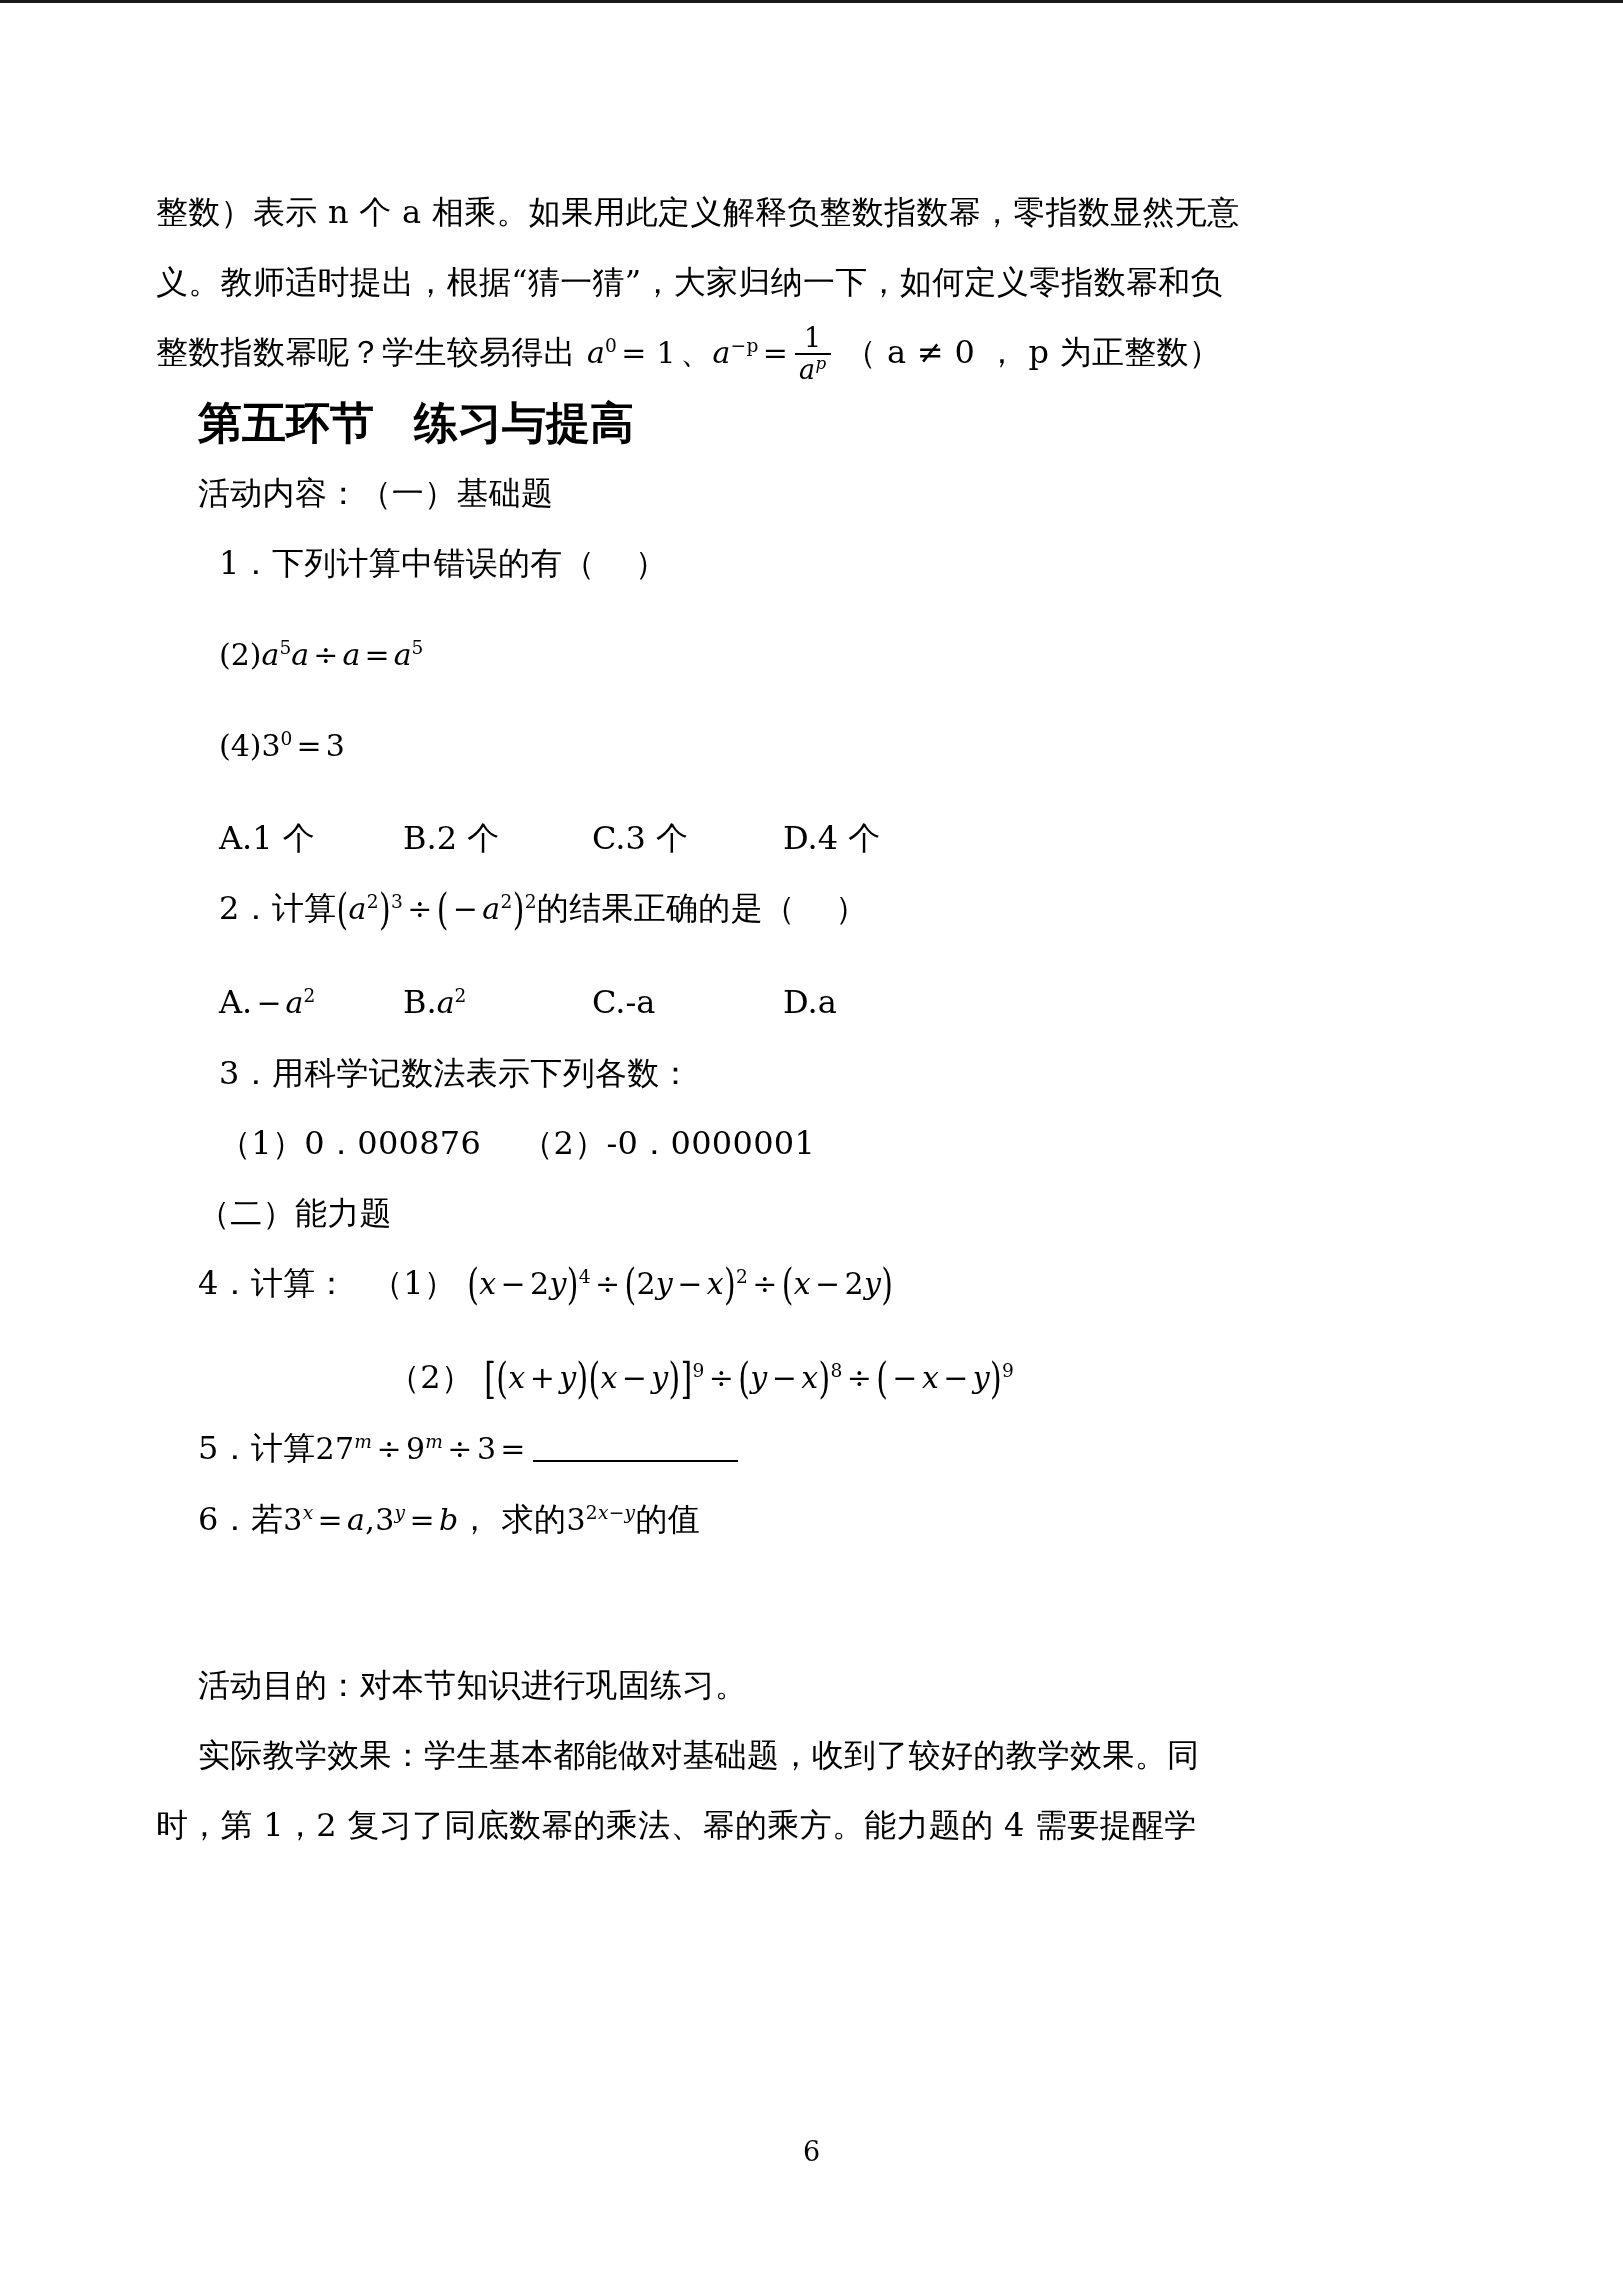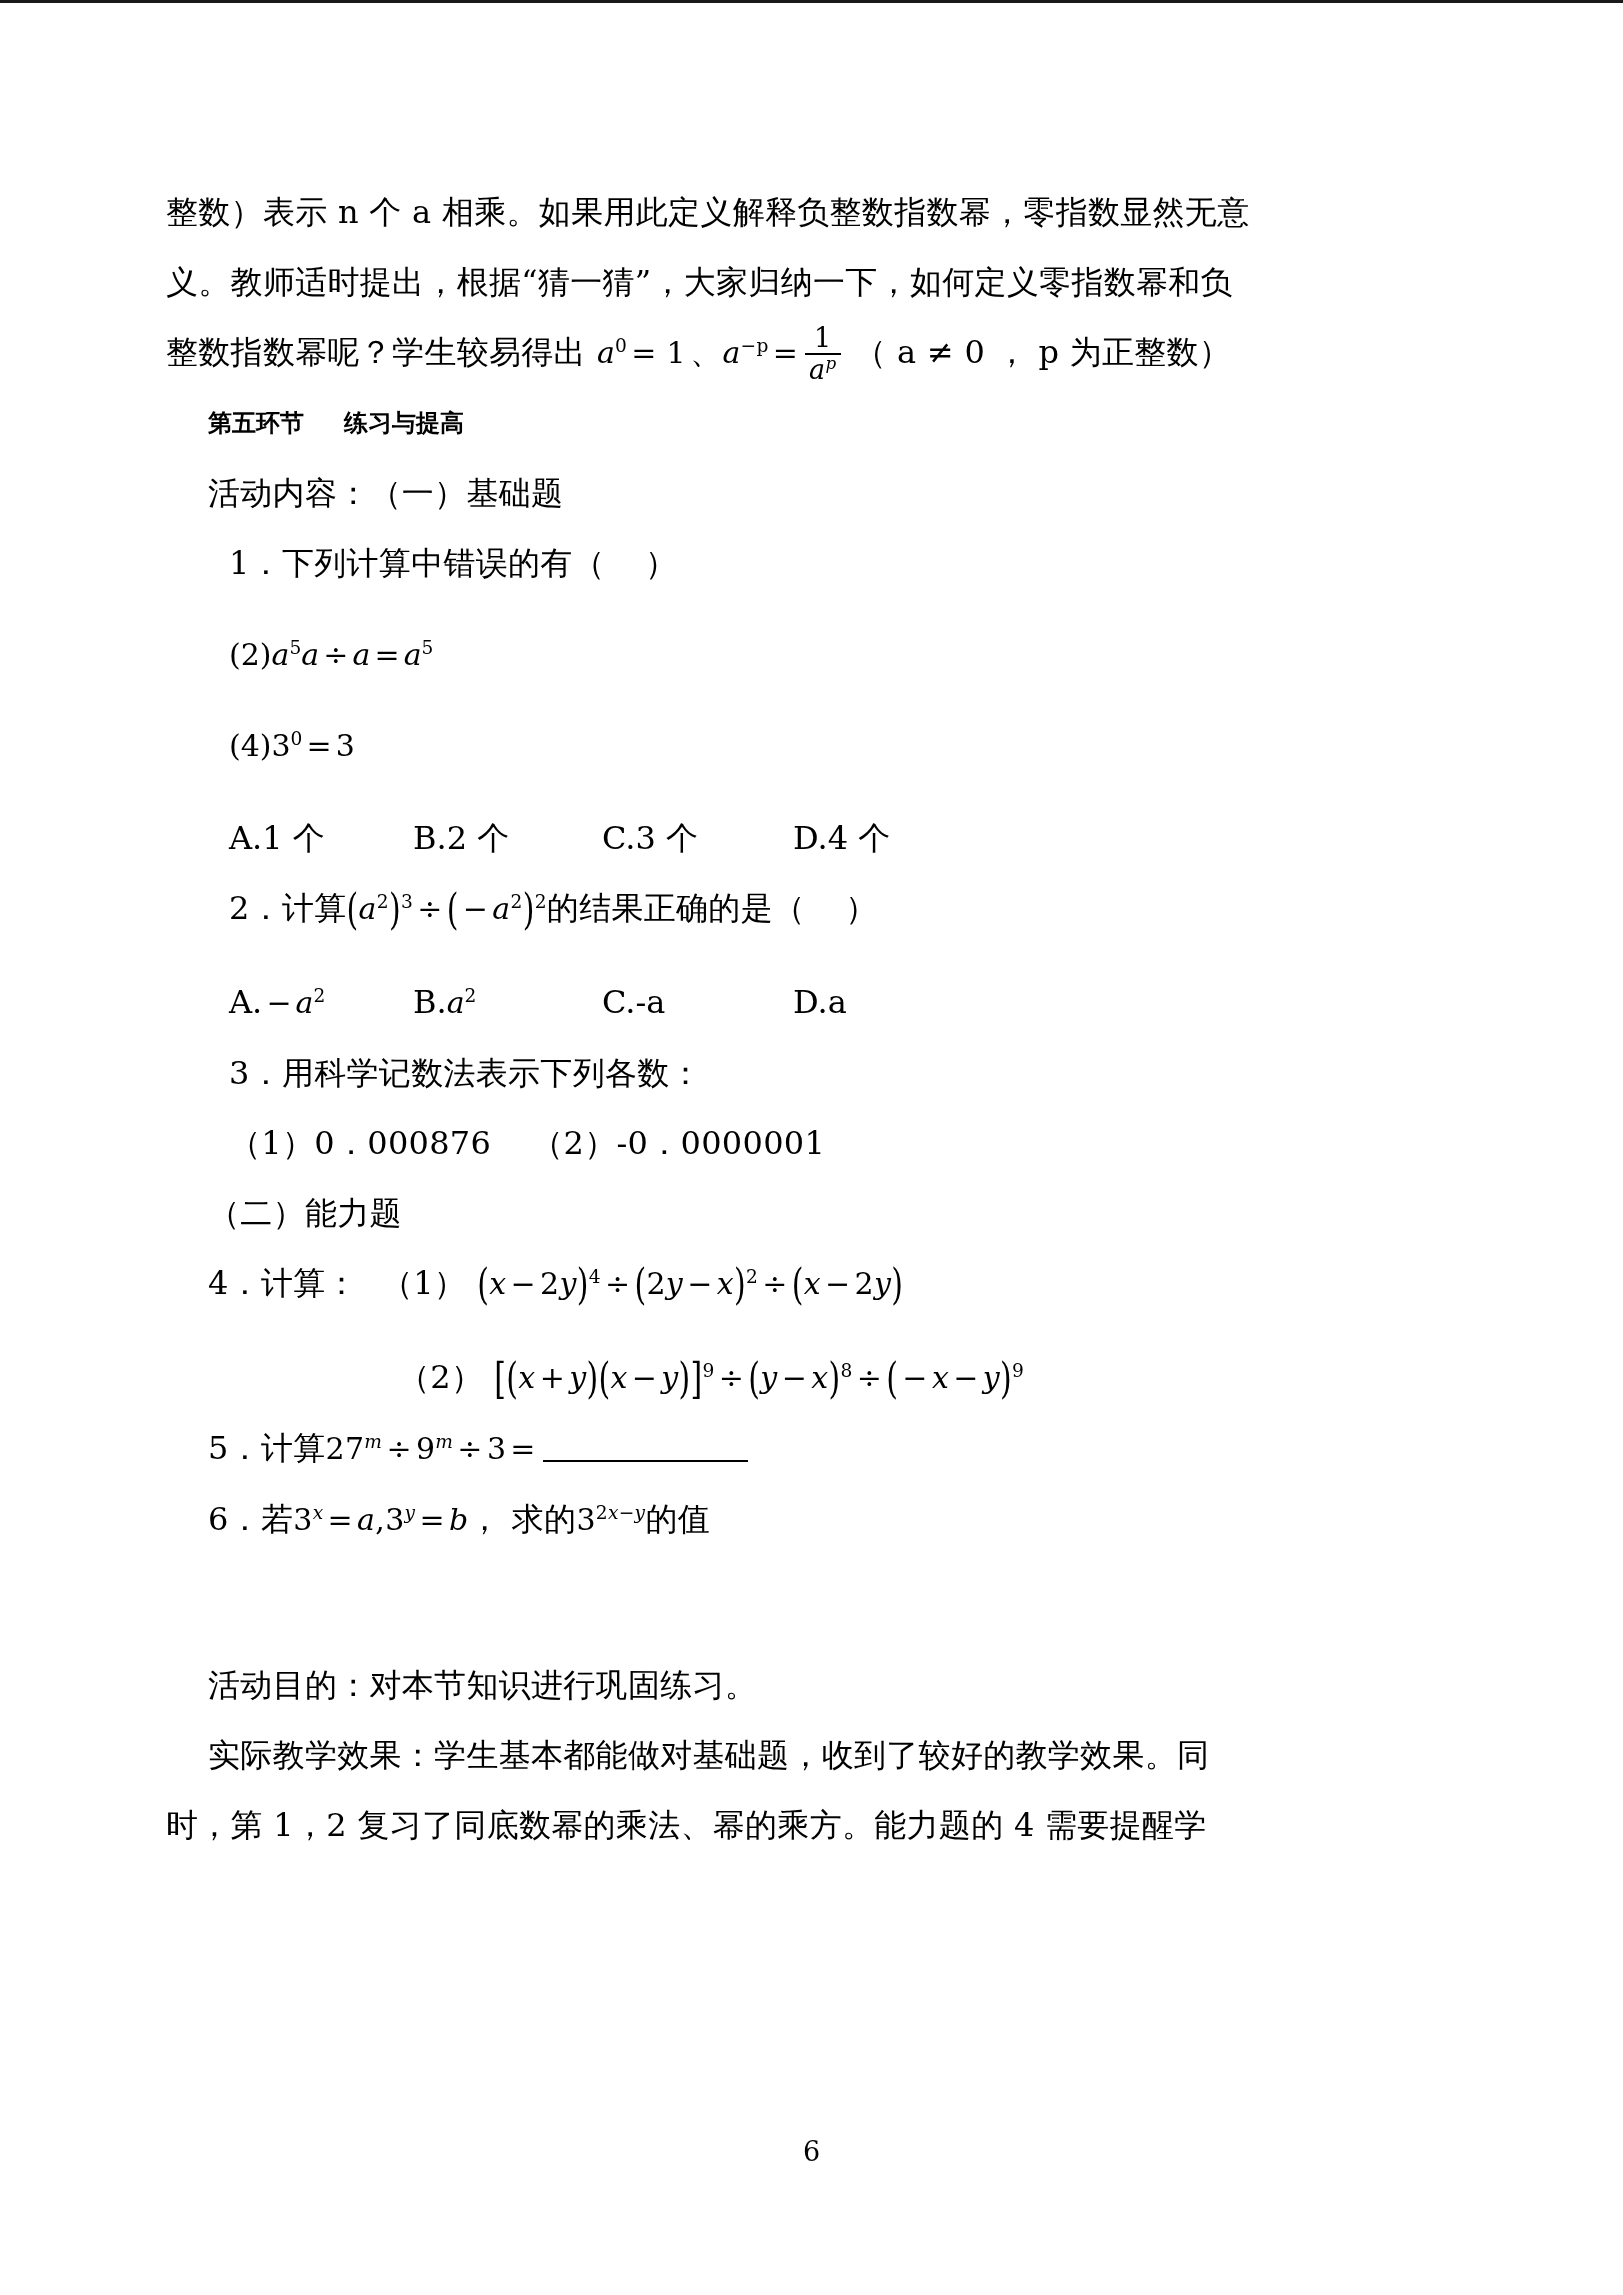--- a/index.html
+++ b/index.html
@@ -15,21 +15,21 @@
     position: relative;
     width: 1623px;
     height: 2295px;
     background: #ffffff;
     box-sizing: border-box;
     border-top: 3.4px solid #1a1a1a;
     overflow: hidden;
   }
   .content {
     position: absolute;
-    left: 166px;
+    left: 156px;
     top: 174px;
     width: 1295px;
   }
 
   
   .line {
     font-size: 32px;
     line-height: 70px;
     white-space: nowrap;
     letter-spacing: 0.3px;
@@ -38,21 +38,21 @@
     font-family: "DejaVu Serif", "Liberation Serif", serif;
   }
   .indent-1 { padding-left: 42px; }
   .indent-2 { padding-left: 63px; }
   .indent-4 { padding-left: 232px; }
 
   .bold {
     font-weight: normal;
   }
   .heading {
-    font-size: 24px;
+    font-size: 44px;
     font-weight: bold;
     line-height: 70px;
     white-space: nowrap;
   }
   .gap-wide { display: inline-block; width: 40px; }
   .gap-mid  { display: inline-block; width: 23px; }
   .gap-sm   { display: inline-block; width: 11px; }
 
   
   .math {

